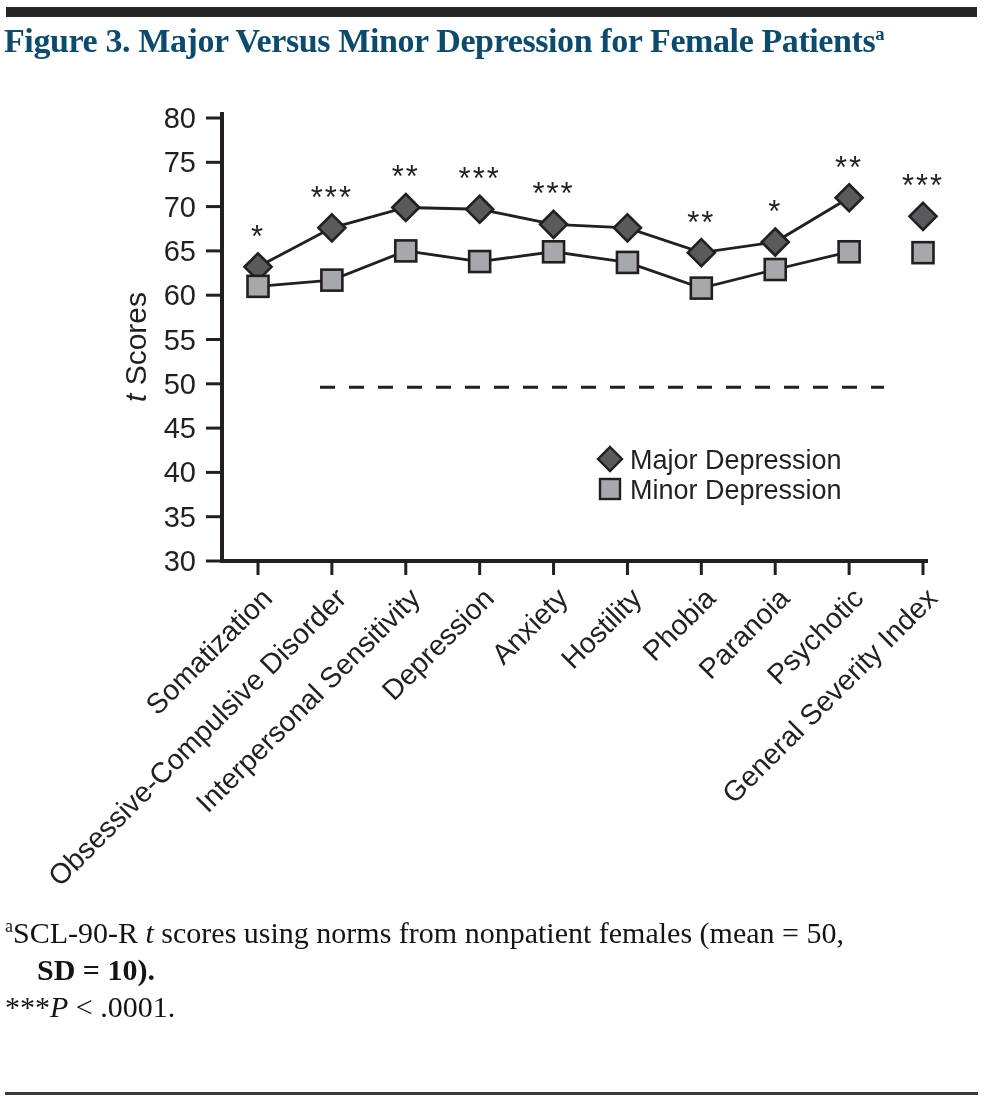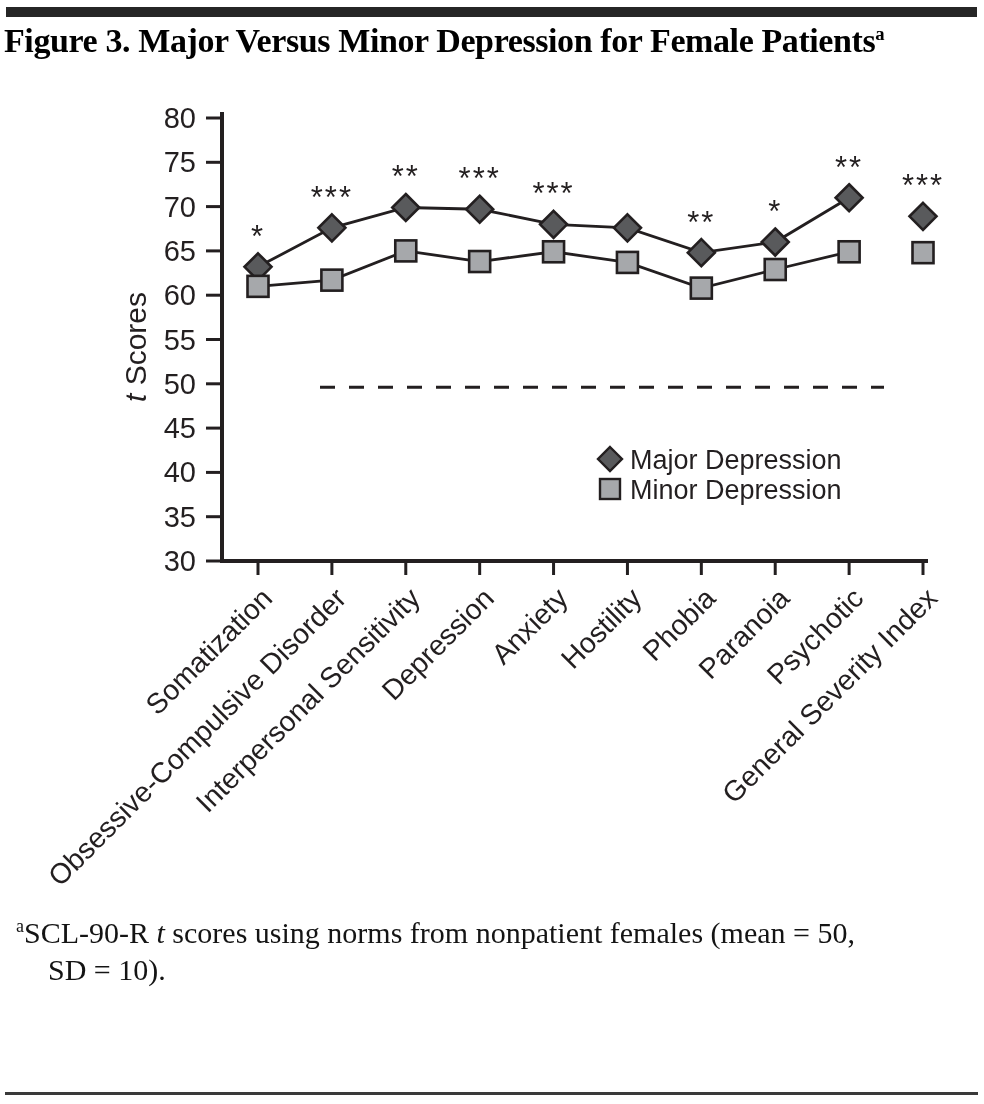--- a/index.html
+++ b/index.html
@@ -3,28 +3,28 @@
 <meta charset="utf-8">
 <style>
   html,body { margin:0; padding:0; background:#ffffff; }
   .page {
     position:relative; width:984px; height:1104px; background:#ffffff;
     font-family:"Liberation Serif", serif; color:#111; overflow:hidden;
   }
   .top-bar { position:absolute; left:6px; top:7px; width:971px; height:10px; background:#262626; }
   .fig-title {
     position:absolute; left:4px; top:22px; font-size:34px; font-weight:700;
-    letter-spacing:-0.4px; white-space:nowrap; color:#000000;
+    letter-spacing:-0.4px; white-space:nowrap; color:#0c4a6e;
   }
   .fig-title sup { font-size:0.55em; }
   svg.chart { position:absolute; left:0; top:0; }
   .footnotes {
-    position:absolute; left:16px; top:908px; font-size:30px; line-height:37px; color:#141414;
+    position:absolute; left:5px; top:908px; font-size:30px; line-height:37px; color:#141414;
   }
-  .fn-indent { padding-left:32px; }
+  .fn-indent { padding-left:32px;font-weight:bold; }
   .footnotes sup { font-size:0.6em; }
   .footnotes i { font-style:italic; }
   .bottom-rule { position:absolute; left:5px; top:1092px; width:973px; height:3px; background:#3a3a3a; }
 </style>
 </head>
 <body>
 
 <div class="page">
 
   <div class="top-bar"></div>
@@ -125,17 +125,18 @@
         <path d="M610 447 L622 459 L610 471 L598 459 Z" fill="#595a5c" stroke="#231f20" stroke-width="2.4"></path>
         <text x="630" y="469" font-family="&quot;Liberation Sans&quot;, sans-serif" font-size="27" fill="#231f20">Major Depression</text>
         <rect x="600" y="479" width="20" height="20" fill="#a6a8ab" stroke="#231f20" stroke-width="2.4"></rect>
         <text x="630" y="499" font-family="&quot;Liberation Sans&quot;, sans-serif" font-size="27" fill="#231f20">Minor Depression</text>
       </g>
     </svg>
 
   <div class="footnotes">
     <div><sup>a</sup><span>SCL-90-R </span><i>t</i><span> scores using norms from nonpatient females (mean = 50,</span></div>
     <div class="fn-indent">SD = 10).</div>
+    <div><span>***</span><i>P</i><span> &lt; .0001.</span></div>
   </div>
 
   <div class="bottom-rule"></div>
 
 </div>
 
 </body></html>

